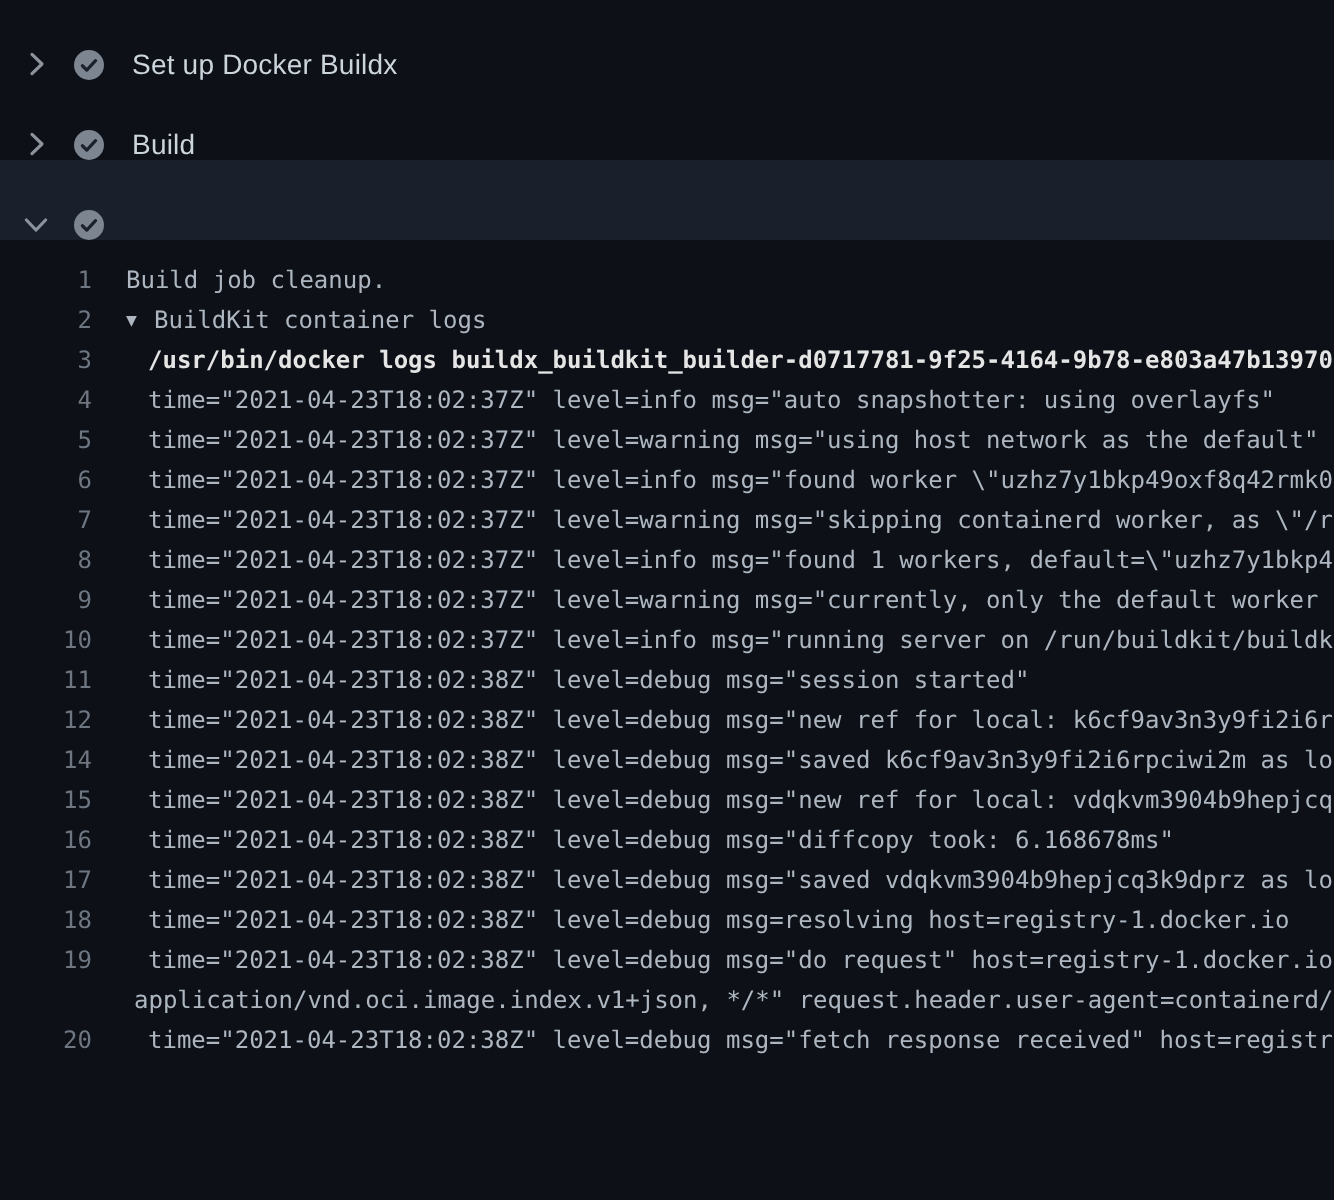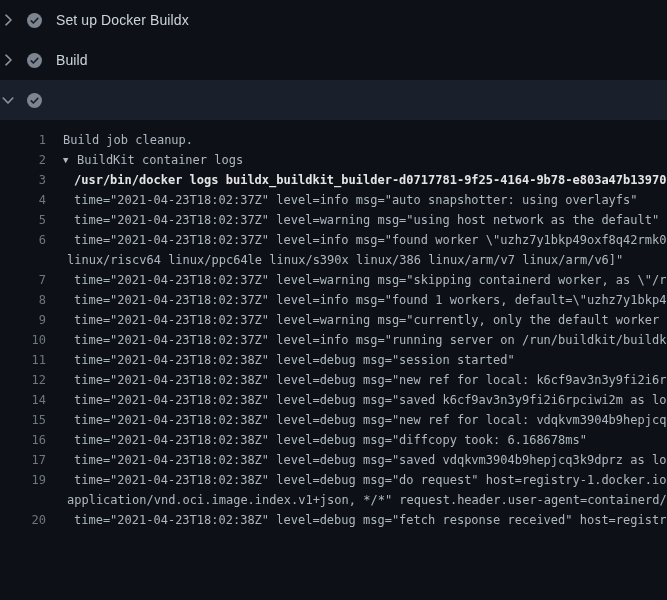--- a/index.html
+++ b/index.html
@@ -3,22 +3,22 @@
 <meta charset="utf-8">
 <style>
   * { box-sizing: border-box; margin: 0; padding: 0; }
   html, body {
     width: 667px; height: 600px; overflow: hidden;
     background: #0d1117;
     font-family: "Liberation Sans", sans-serif;
   }
   .steps { padding-top: 0; }
   .step {
-    display: flex; align-items: center;
-    height: 40px; 
+    display: flex; align-items: flex-end;
+    height: 40px; padding-left: 10px;
     cursor: pointer;
   }
   .step.expanded { background: #1a202b; }
   .chev {
     width: 16px; height: 16px; flex: 0 0 16px;
     margin-right: 11px; display: flex; align-items: center; justify-content: center;
   }
   .check {
     width: 15px; height: 15px; flex: 0 0 15px;
     margin-right: 14px; display: flex; align-items: center; justify-content: center;
@@ -98,27 +98,27 @@
 
 </div>
 
 <div class="log">
     <div class="log-row t-plain"><span class="num">1</span><span class="content">Build job cleanup.</span></div>
     <div class="log-row t-group"><span class="num">2</span><span class="content"><span class="marker">▼</span>BuildKit container logs</span></div>
     <div class="log-row t-command"><span class="num">3</span><span class="content">/usr/bin/docker logs buildx_buildkit_builder-d0717781-9f25-4164-9b78-e803a47b13970</span></div>
     <div class="log-row t-child"><span class="num">4</span><span class="content">time="2021-04-23T18:02:37Z" level=info msg="auto snapshotter: using overlayfs"</span></div>
     <div class="log-row t-child"><span class="num">5</span><span class="content">time="2021-04-23T18:02:37Z" level=warning msg="using host network as the default"</span></div>
     <div class="log-row t-child"><span class="num">6</span><span class="content">time="2021-04-23T18:02:37Z" level=info msg="found worker \"uzhz7y1bkp49oxf8q42rmk0xj</span></div>
-    <div class="log-row t-wrap"><span class="num"></span><span class="content">linux/riscv64 linux/ppc64le linux/s390x linux/386 linux/arm/v7 linux/arm/v6]"</span></div>
     <div class="log-row t-child"><span class="num">7</span><span class="content">time="2021-04-23T18:02:37Z" level=warning msg="skipping containerd worker, as \"/run</span></div>
     <div class="log-row t-child"><span class="num">8</span><span class="content">time="2021-04-23T18:02:37Z" level=info msg="found 1 workers, default=\"uzhz7y1bkp49o</span></div>
     <div class="log-row t-child"><span class="num">9</span><span class="content">time="2021-04-23T18:02:37Z" level=warning msg="currently, only the default worker ca</span></div>
     <div class="log-row t-child"><span class="num">10</span><span class="content">time="2021-04-23T18:02:37Z" level=info msg="running server on /run/buildkit/buildkitd</span></div>
     <div class="log-row t-child"><span class="num">11</span><span class="content">time="2021-04-23T18:02:38Z" level=debug msg="session started"</span></div>
     <div class="log-row t-child"><span class="num">12</span><span class="content">time="2021-04-23T18:02:38Z" level=debug msg="new ref for local: k6cf9av3n3y9fi2i6rpc</span></div>
     <div class="log-row t-child"><span class="num">14</span><span class="content">time="2021-04-23T18:02:38Z" level=debug msg="saved k6cf9av3n3y9fi2i6rpciwi2m as loca</span></div>
     <div class="log-row t-child"><span class="num">15</span><span class="content">time="2021-04-23T18:02:38Z" level=debug msg="new ref for local: vdqkvm3904b9hepjcq3k</span></div>
     <div class="log-row t-child"><span class="num">16</span><span class="content">time="2021-04-23T18:02:38Z" level=debug msg="diffcopy took: 6.168678ms"</span></div>
     <div class="log-row t-child"><span class="num">17</span><span class="content">time="2021-04-23T18:02:38Z" level=debug msg="saved vdqkvm3904b9hepjcq3k9dprz as loca</span></div>
+    <div class="log-row t-child"><span class="num">18</span><span class="content">time="2021-04-23T18:02:38Z" level=debug msg=resolving host=registry-1.docker.io</span></div>
     <div class="log-row t-child"><span class="num">19</span><span class="content">time="2021-04-23T18:02:38Z" level=debug msg="do request" host=registry-1.docker.io r</span></div>
     <div class="log-row t-wrap"><span class="num"></span><span class="content">application/vnd.oci.image.index.v1+json, */*" request.header.user-agent=containerd/1.4</span></div>
     <div class="log-row t-child"><span class="num">20</span><span class="content">time="2021-04-23T18:02:38Z" level=debug msg="fetch response received" host=registry-</span></div>
   </div>
 
 </body></html>

